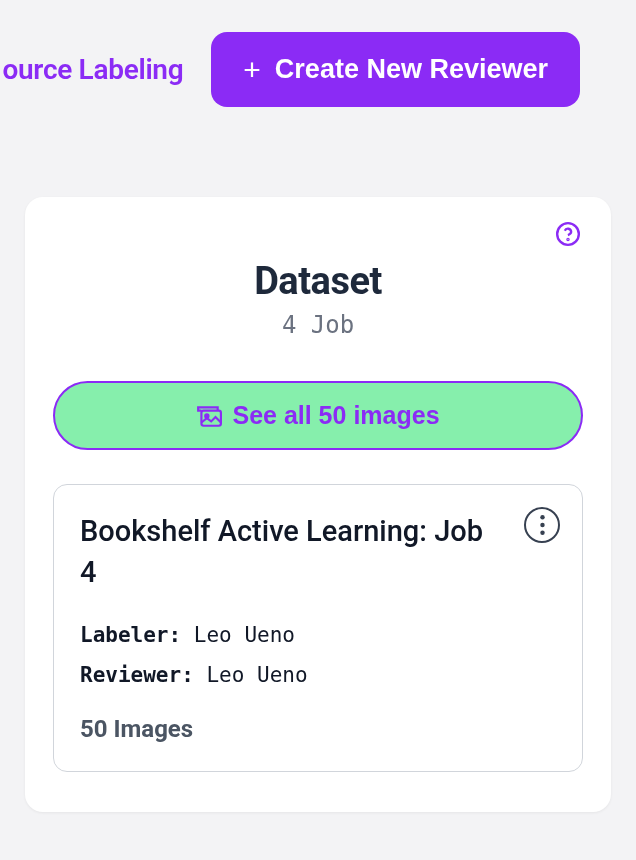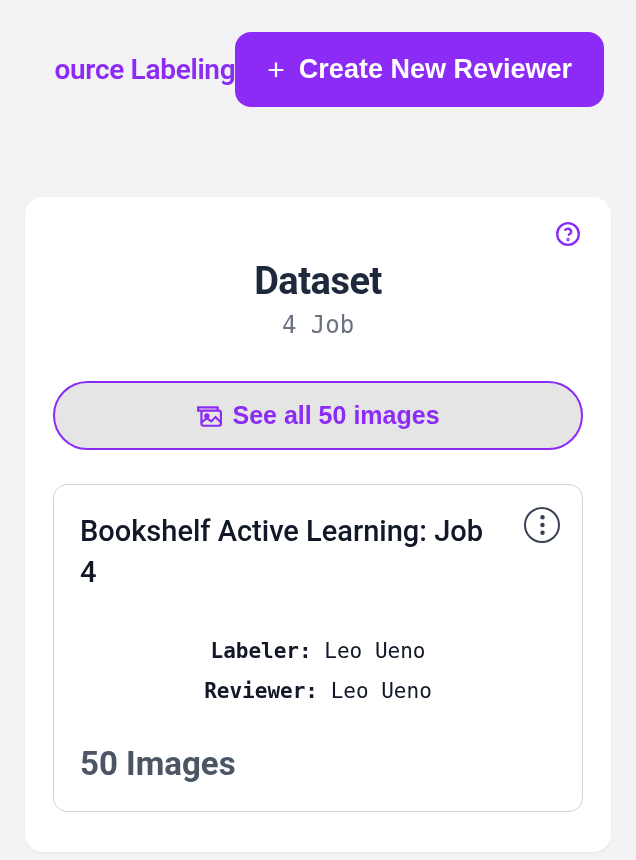--- a/index.html
+++ b/index.html
@@ -7,21 +7,22 @@
       font-family: -apple-system, BlinkMacSystemFont, 'Segoe UI', Roboto, sans-serif;
       background: #f3f3f5;
       width: 636px;
       height: 860px;
       overflow: hidden;
     }
     .header {
       display: flex;
       align-items: center;
       justify-content: flex-end;
-      padding: 32px 32px 0 0;
+      gap: 28px;
+      padding: 32px 56px 0 0;
     }
     .source-labeling {
       color: #8b2bf5;
       font-size: 28px;
       font-weight: 600;
       letter-spacing: -0.3px;
     }
     .create-btn {
       background: #8b2bf5;
       color: white;
@@ -67,21 +68,21 @@
     }
     .card-subtitle {
       text-align: center;
       font-family: 'Menlo', 'Consolas', monospace;
       font-size: 24px;
       color: #6b7280;
       margin-top: 8px;
     }
     .see-all-btn {
       width: 100%;
-      background: #e5e5e5;
+      background: #86efac;
       border: 2px solid #8b2bf5;
       border-radius: 999px;
       padding: 18px 0;
       margin-top: 42px;
       display: flex;
       align-items: center;
       justify-content: center;
       gap: 10px;
       cursor: pointer;
       color: #8b2bf5;
@@ -118,32 +119,31 @@
       display: flex;
       align-items: center;
       justify-content: center;
       cursor: pointer;
       padding: 0;
     }
     .job-meta {
       font-family: 'Menlo', 'Consolas', monospace;
       font-size: 21px;
       color: #111827;
-      margin-top: 40px;
+      margin-top: 24px;
       line-height: 1.9;
-      text-align: center;
     }
     .job-meta .label {
       font-weight: 700;
     }
     .job-count {
-      font-size: 33px;
+      font-size: 24px;
       font-weight: 700;
       color: #4b5563;
-      margin-top: 32px;
+      margin-top: 19px;
     }
   </style>
 </head>
 <body>
 
 <div class="header">
   <span class="source-labeling">ource Labeling</span>
   <button class="create-btn">
     <span class="plus-icon">+</span>
     <span>Create New Reviewer</span>

